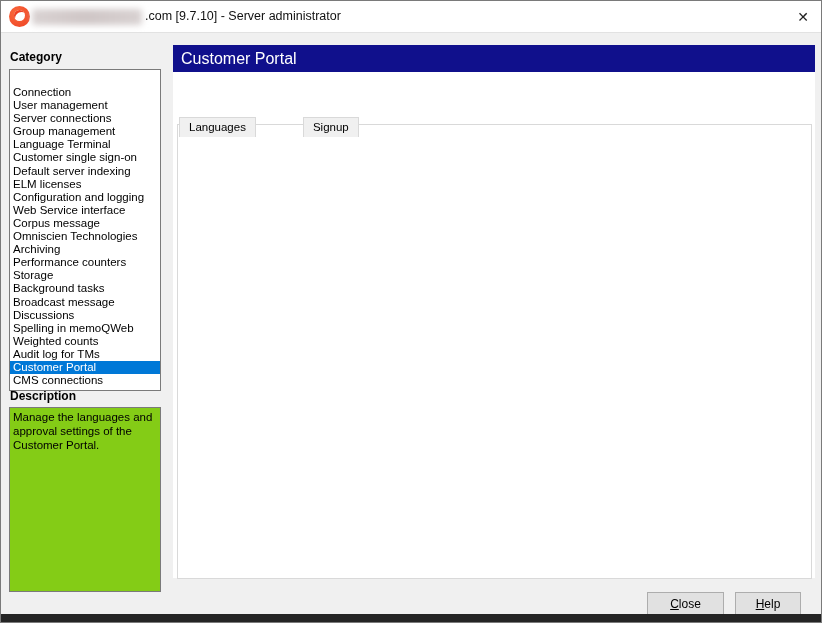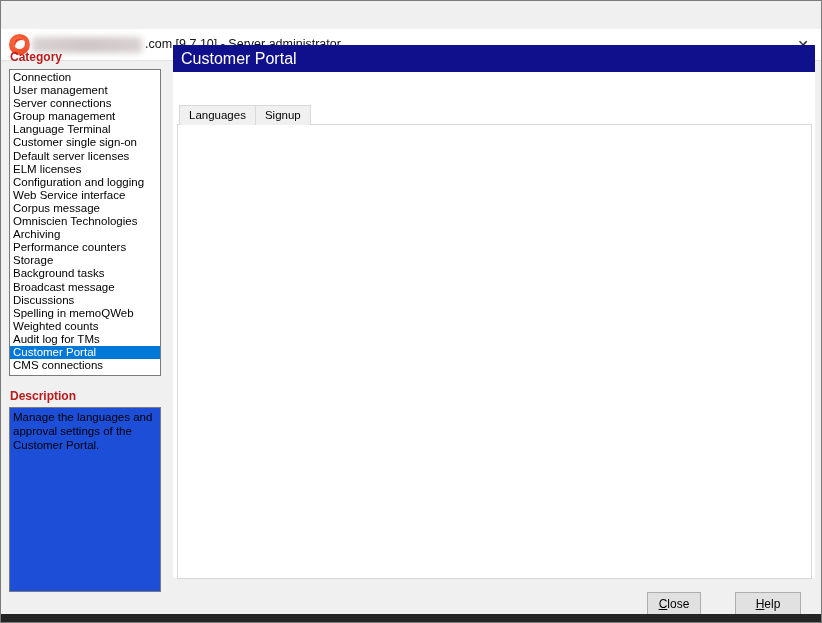--- a/index.html
+++ b/index.html
@@ -1,43 +1,43 @@
 <!DOCTYPE html>
 <html><head>
 <meta charset="utf-8">
 <style>
   html,body{margin:0;padding:0;background:#cfcfcf;font-family:"Liberation Sans",sans-serif;}
   .win{position:relative;width:820px;height:621px;background:#f0f0f0;border:1px solid #7a7a7a;overflow:hidden;
        -webkit-user-select:none;user-select:none;}
   
-  .titlebar{position:absolute;left:0;top:0;width:100%;height:31px;background:#ffffff;border-bottom:1px solid #e2e2e2;margin-top:28px;}
+  .titlebar{position:absolute;left:0;top:0;width:100%;height:31px;background:#ffffff;border-bottom:1px solid #e2e2e2;}
   .logo{position:absolute;left:8px;top:5px;width:21px;height:21px;border-radius:50%;
         background:radial-gradient(circle at 35% 35%,#f96a3c,#ee4023);}
   .logo::after{content:"";position:absolute;left:5px;top:4px;width:11px;height:11px;border-radius:50%;
         background:#fff;box-shadow:2px 3px 0 -1px #ee4023 inset;}
   .blur-redact{position:absolute;left:31px;top:8px;width:110px;height:16px;border-radius:3px;
         background:linear-gradient(90deg,#d9d2d2,#cfc6c6,#d8d1d1);filter:blur(3px);}
   .title-text{position:absolute;left:144px;top:0;height:31px;line-height:31px;font-size:12.5px;color:#111;}
   .close-btn{position:absolute;right:4px;top:4px;width:28px;height:24px;text-align:center;line-height:24px;
         font-size:14px;color:#222;cursor:pointer;}
   
-  .cat-label,.desc-label{position:absolute;left:9px;font-size:12px;font-weight:bold;color:#b91c1c;}
+  .cat-label,.desc-label{position:absolute;left:9px;font-size:12px;font-weight:bold;color:#000000;}
   .cat-label{top:49px;}
   .desc-label{top:388px;}
   .cat-list{position:absolute;left:8px;top:68px;width:150px;height:304px;background:#fff;
-        border:1px solid #7a7a7a;overflow:hidden;padding-top:1px;}
+        border:1px solid #7a7a7a;overflow:hidden;padding-top:16px;}
   .cat-item{height:13.1px;line-height:13.1px;font-size:11.5px;padding-left:3px;white-space:nowrap;color:#000;cursor:default;}
   .cat-item.selected{background:#0078d7;color:#fff;}
-  .desc-box{position:absolute;left:8px;top:406px;width:144px;height:179px;background:#1d4ed8;
+  .desc-box{position:absolute;left:8px;top:406px;width:144px;height:179px;background:#84cc16;
         border:1px solid #7a7a7a;padding:2px 3px;font-size:11.5px;line-height:14px;color:#000;}
   
   .main-bg{position:absolute;left:172px;top:71px;width:642px;height:506px;background:#ffffff;}
   .main-header{position:absolute;left:172px;top:44px;width:642px;height:27px;background:#10108c;}
   .main-header span{display:block;padding-left:8px;line-height:27px;font-size:16px;color:#ffffff;}
-  .tabstrip{position:absolute;left:178px;top:100px;height:24px;display:flex;align-items:flex-end;z-index:3;}
+  .tabstrip{position:absolute;left:178px;top:112px;height:24px;display:flex;align-items:flex-end;z-index:3;gap:48px;}
   .tab{height:19px;line-height:19px;padding:0 9px;font-size:11.5px;background:#f0f0f0;
        border:1px solid #d9d9d9;border-bottom:none;margin-right:0;cursor:pointer;color:#000;}
   .tab + .tab{margin-left:-1px;}
   .tab.selected{height:23px;line-height:23px;background:#fff;position:relative;z-index:4;margin-bottom:-1px;}
   .tab-panel{position:absolute;left:176px;top:123px;width:633px;height:453px;background:#fff;
        border:1px solid #d9d9d9;z-index:1;}
   .instruction{position:absolute;left:186px;top:129px;font-size:12px;color:#000;}
   .lbl-bold{position:absolute;font-size:12px;font-weight:bold;color:#000;}
   .lbl{position:absolute;font-size:12px;color:#000;}
   .accel{text-decoration:underline;}
@@ -50,21 +50,21 @@
        border:1px solid #7a7a7a;background:#fff;font-size:11.5px;padding:0 3px;font-family:"Liberation Sans",sans-serif;}
   .listbox{position:absolute;background:#fff;border:1px solid #7a7a7a;overflow:hidden;padding-top:1px;}
   .lb-left{left:186px;top:208px;width:299px;height:298px;}
   .lb-right{left:495px;top:179px;width:304px;height:327px;}
   .lb-item{height:13.2px;line-height:13.2px;font-size:11.5px;padding-left:3px;white-space:nowrap;color:#000;cursor:default;}
   .link-add{position:absolute;left:390px;top:514px;font-size:12px;color:#1a16c9;cursor:pointer;}
   .link-remove{position:absolute;left:497px;top:514px;font-size:12px;color:#9a9a9a;}
   .btn{position:absolute;height:23px;background:#e1e1e1;border:1px solid #adadad;box-sizing:border-box;
        font-size:12px;font-family:"Liberation Sans",sans-serif;text-align:center;line-height:20px;color:#000;cursor:pointer;}
   .btn-save{left:711px;top:543px;width:92px;}
-  .btn-close{left:646px;top:591px;width:54px;}
+  .btn-close{left:646px;top:591px;width:77px;}
   .btn-help{left:734px;top:591px;width:66px;}
   .bottom-strip{position:absolute;left:0;top:613px;width:100%;height:8px;background:#242424;}
 </style>
 </head>
 <body>
 
 <div class="win">
 
   <div class="titlebar">
     <div class="logo"></div>
@@ -75,21 +75,21 @@
 
   <div class="cat-label">Category</div>
   <div class="cat-list">
 
   <div class="cat-item">Connection</div>
       <div class="cat-item">User management</div>
       <div class="cat-item">Server connections</div>
       <div class="cat-item">Group management</div>
       <div class="cat-item">Language Terminal</div>
       <div class="cat-item">Customer single sign-on</div>
-      <div class="cat-item">Default server licenses</div>
+      <div class="cat-item">Default server indexing</div>
       <div class="cat-item">ELM licenses</div>
       <div class="cat-item">Configuration and logging</div>
       <div class="cat-item">Web Service interface</div>
       <div class="cat-item">Corpus message</div>
       <div class="cat-item">Omniscien Technologies</div>
       <div class="cat-item">Archiving</div>
       <div class="cat-item">Performance counters</div>
       <div class="cat-item">Storage</div>
       <div class="cat-item">Background tasks</div>
       <div class="cat-item">Broadcast message</div>

